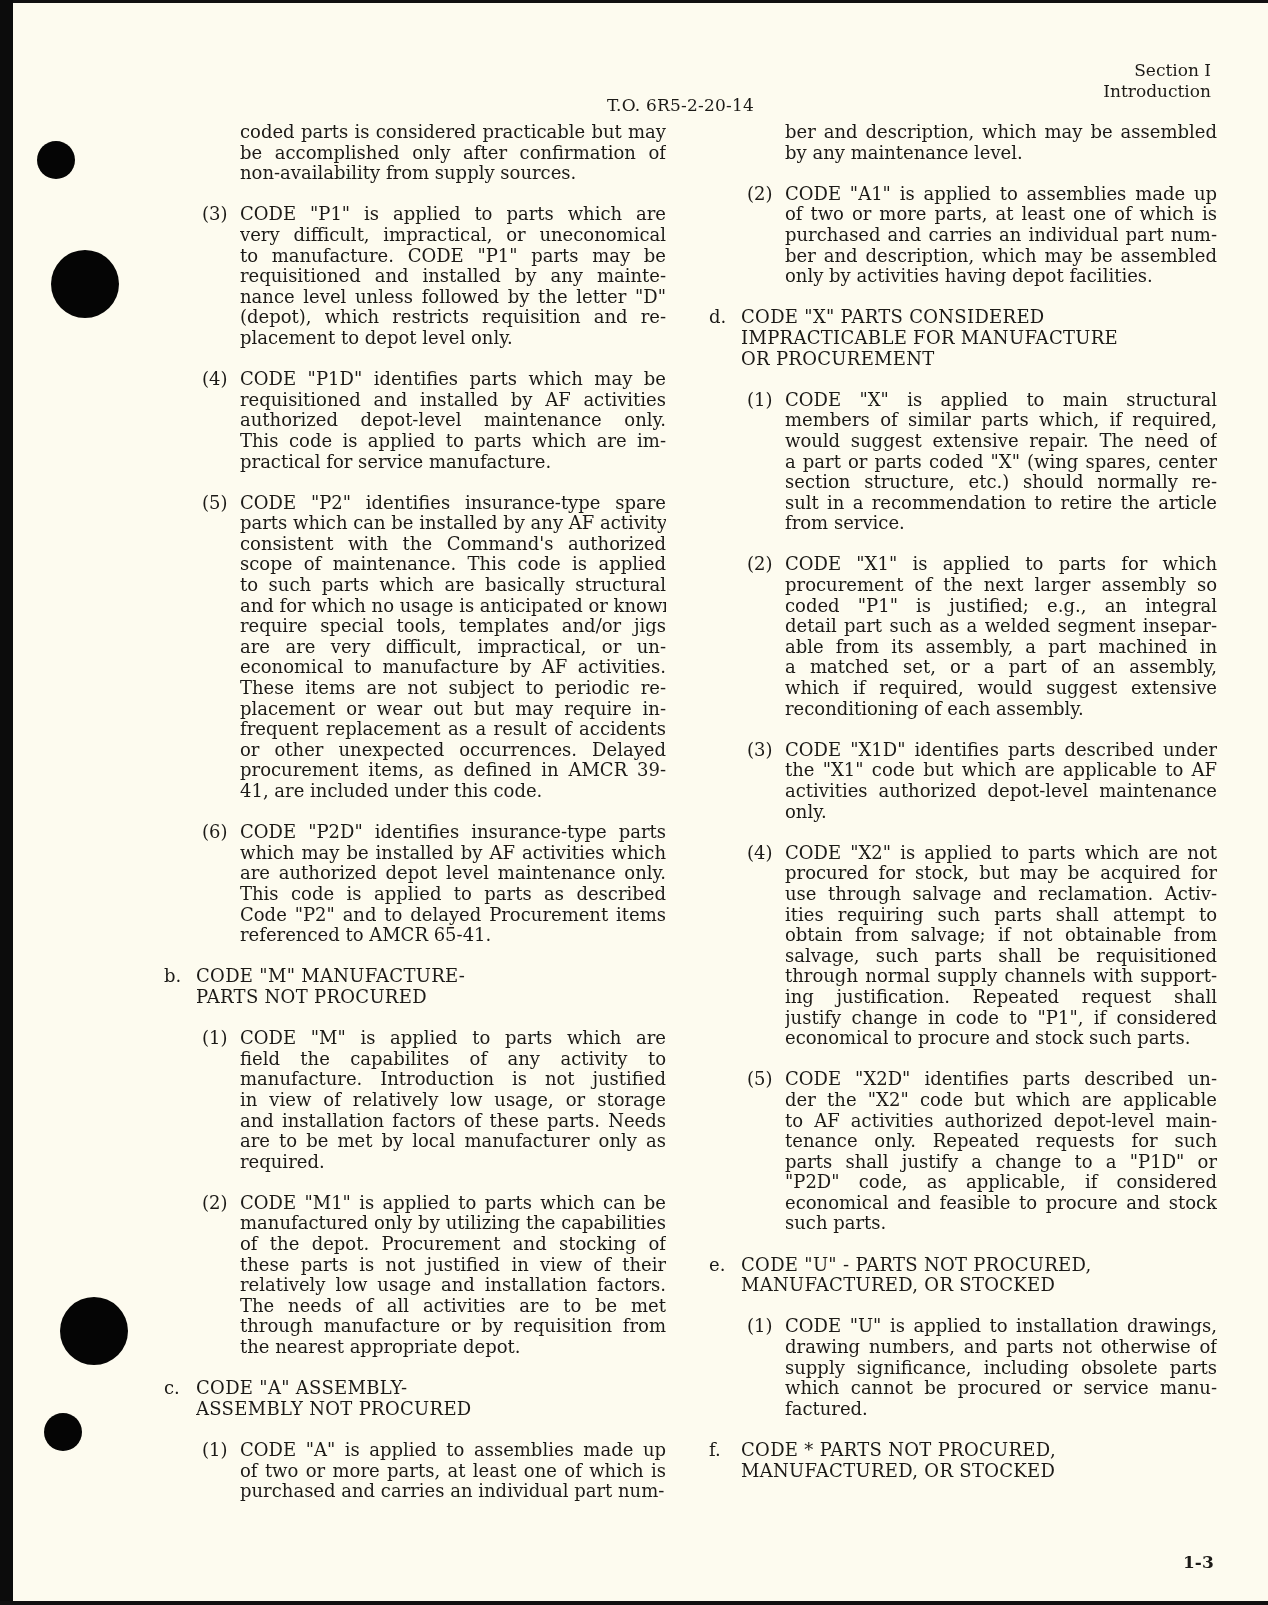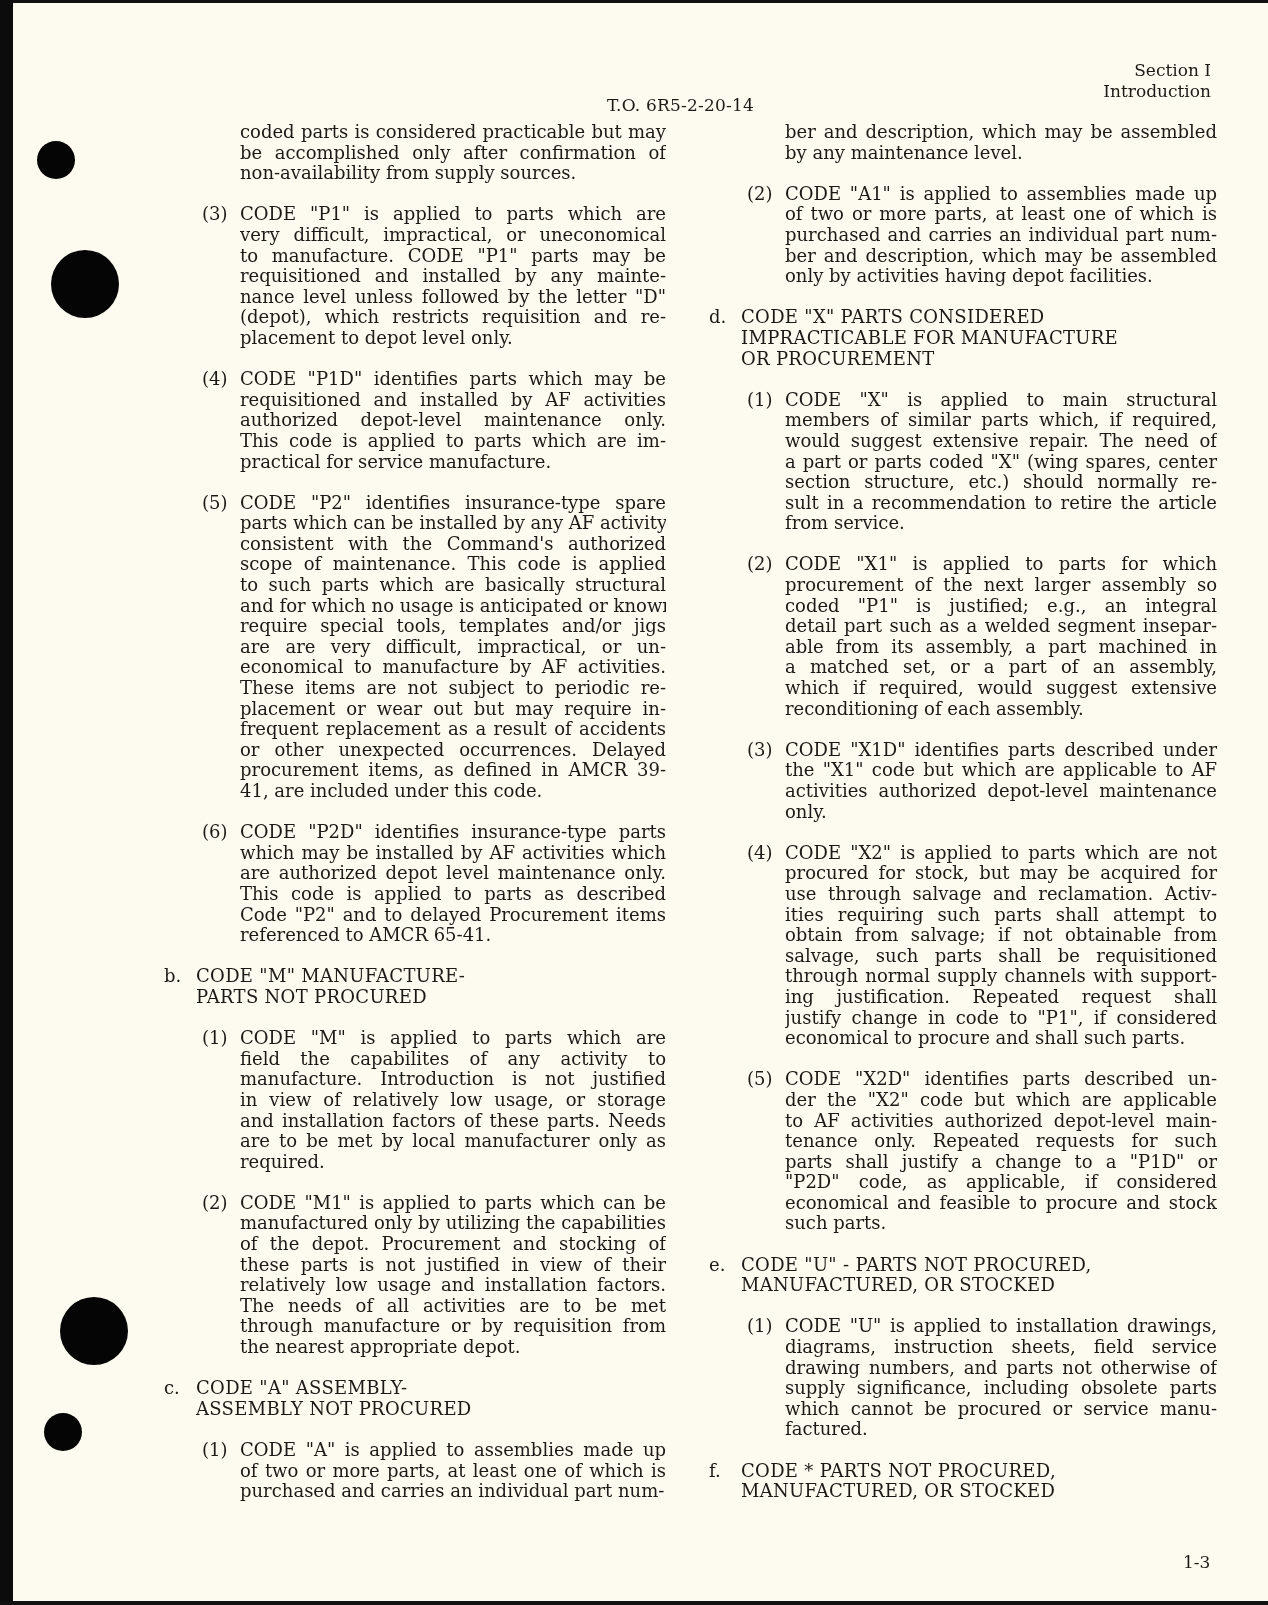--- a/index.html
+++ b/index.html
@@ -22,21 +22,21 @@
   .hole.small { width: 38px; height: 38px; }
   .hole.large { width: 68px; height: 68px; }
 
   .header-left {
     position: absolute; left: 607px; top: 60px; font-size: 17px; letter-spacing: 0.2px; margin-top: 35px;
   }
   .header-right {
     position: absolute; right: 57px; top: 60px; text-align: right; font-size: 17px; line-height: 21px;
   }
   .page-number {
-    position: absolute; left: 1183px; top: 1552px; font-size: 17px; font-weight: normal;
+    position: absolute; left: 1183px; top: 1552px; font-size: 17px; font-weight: bold;
   }
 
   .col { position: absolute; top: 122px; }
   .col.left { left: 160px; width: 506px; }
   .col.right { left: 705px; width: 512px; }
 
   .block { position: relative; font-size: 18px; line-height: 20.6px; }
   .block .line {
     display: block; text-align: justify; text-align-last: justify; white-space: nowrap;
     overflow: hidden;
@@ -224,21 +224,21 @@
       <span class="num">(4)</span>
       <span class="line">CODE "X2" is applied to parts which are not</span>
       <span class="line">procured for stock, but may be acquired for</span>
       <span class="line">use through salvage and reclamation. Activ-</span>
       <span class="line">ities requiring such parts shall attempt to</span>
       <span class="line">obtain from salvage; if not obtainable from</span>
       <span class="line">salvage, such parts shall be requisitioned</span>
       <span class="line">through normal supply channels with support-</span>
       <span class="line">ing justification. Repeated request shall</span>
       <span class="line">justify change in code to "P1", if considered</span>
-      <span class="line last">economical to procure and shall such parts.</span>
+      <span class="line last">economical to procure and stock such parts.</span>
     </div>
   <div class="gap"></div>
   <div class="block item">
       <span class="num">(5)</span>
       <span class="line">CODE "X2D" identifies parts described un-</span>
       <span class="line">der the "X2" code but which are applicable</span>
       <span class="line">to AF activities authorized depot-level main-</span>
       <span class="line">tenance only. Repeated requests for such</span>
       <span class="line">parts shall justify a change to a "P1D" or</span>
       <span class="line">"P2D" code, as applicable, if considered</span>
@@ -248,21 +248,20 @@
   <div class="gap"></div>
   <div class="block heading">
       <span class="num">e.</span>
       <span class="line">CODE "U" - PARTS NOT PROCURED,</span>
       <span class="line last">MANUFACTURED, OR STOCKED</span>
     </div>
   <div class="gap"></div>
   <div class="block item">
       <span class="num">(1)</span>
       <span class="line">CODE "U" is applied to installation drawings,</span>
-      <span class="line">diagrams, instruction sheets, field service</span>
       <span class="line">drawing numbers, and parts not otherwise of</span>
       <span class="line">supply significance, including obsolete parts</span>
       <span class="line">which cannot be procured or service manu-</span>
       <span class="line last">factured.</span>
     </div>
   <div class="gap"></div>
   <div class="block heading">
       <span class="num">f.</span>
       <span class="line">CODE * PARTS NOT PROCURED,</span>
       <span class="line last">MANUFACTURED, OR STOCKED</span>

